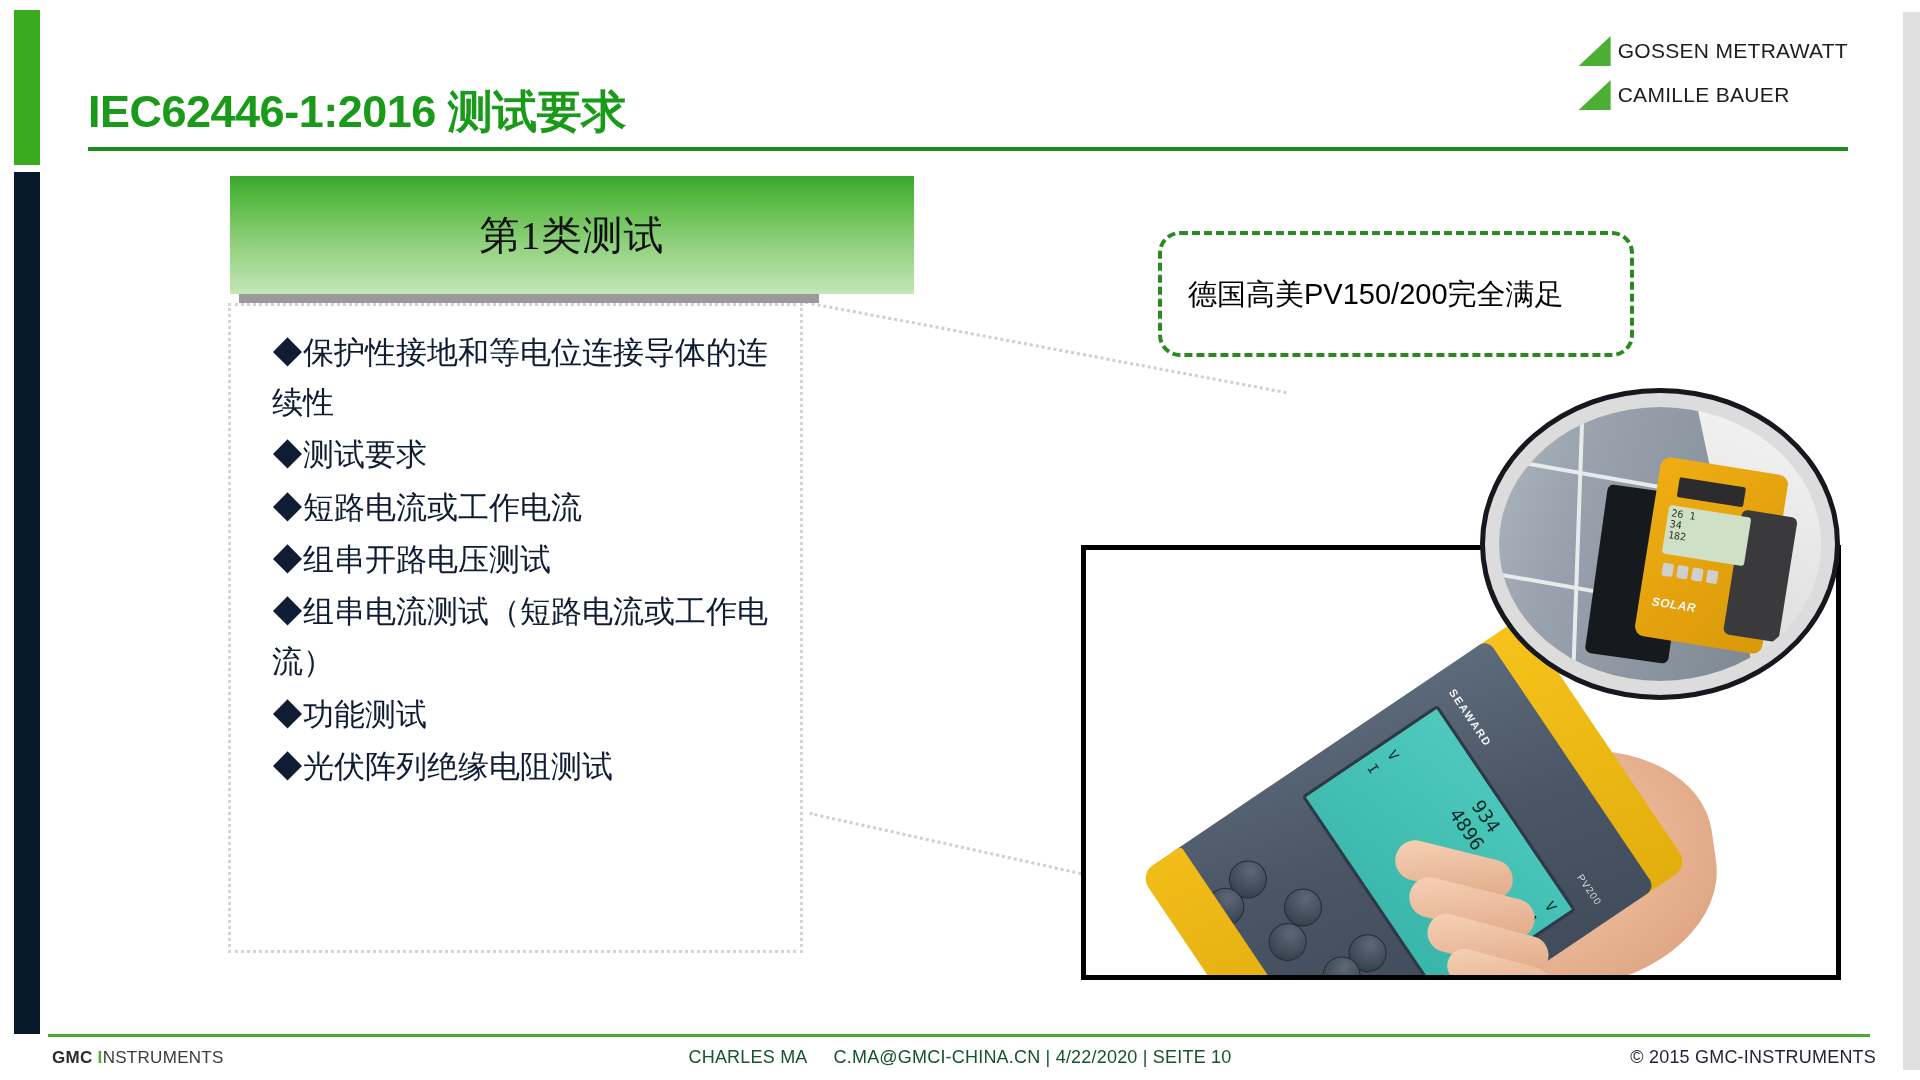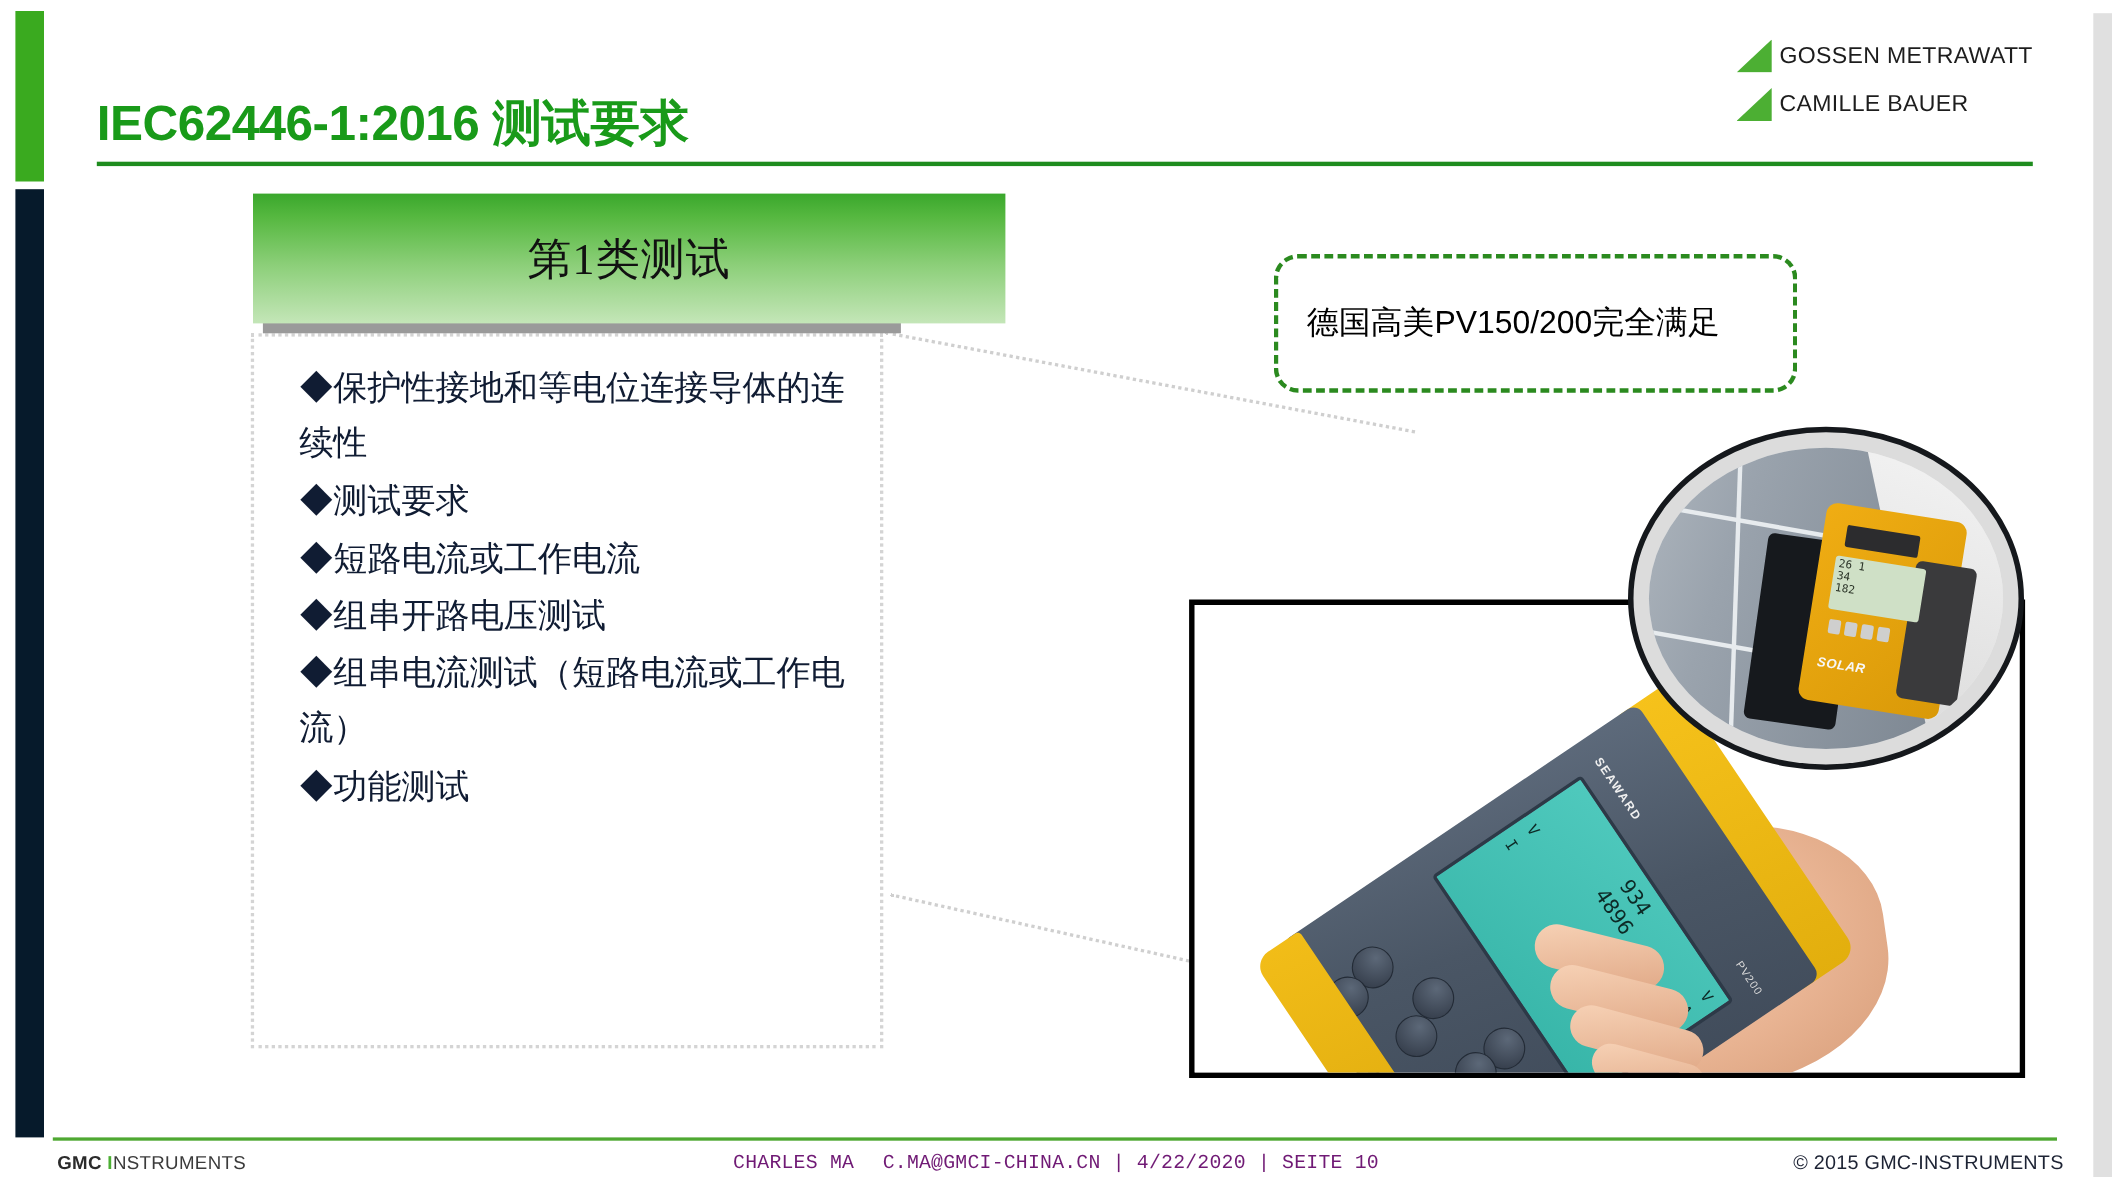--- a/index.html
+++ b/index.html
@@ -314,23 +314,22 @@
     font-size: 17px;
     color: #3b3b3b;
     letter-spacing: 0.3px;
     white-space: nowrap;
   }
   .footer-left .b1 { font-weight: bold; color: #2b2b2b; }
   .footer-left .g { color: #4caf33; font-weight: bold; }
   .footer-center {
     position: absolute; left: 0; right: 0; bottom: 12px;
     text-align: center;
-    font-size: 18px; color: #701a75;
+    font-size: 18px; color: #14532d;
     letter-spacing: 0.2px;
-    font-family: Liberation Mono, monospace;
   }
   .footer-center .nm { margin-right: 26px; }
   .footer-right {
     position: absolute; right: 44px; bottom: 12px;
     font-size: 18px; color: #1d2334;
     letter-spacing: 0.2px;
     white-space: nowrap;
     margin-left: 12px;
   }
 </style>
@@ -365,20 +364,21 @@
   <span class="green-header-label">第1类测试</span>
 </div>
 
 <div class="bullet-list">
   <span class="bullet-item">◆保护性接地和等电位连接导体的连续性</span>
   <span class="bullet-item">◆测试要求</span>
   <span class="bullet-item">◆短路电流或工作电流</span>
   <span class="bullet-item">◆组串开路电压测试</span>
   <span class="bullet-item">◆组串电流测试（短路电流或工作电流）</span>
   <span class="bullet-item">◆功能测试</span>
+  <span class="bullet-item">◆光伏阵列绝缘电阻测试</span>
 </div>
 
 <div class="callout">
   <div class="callout-text">
     <div>德国高美PV150/200完全满足</div>
   </div>
 </div>
 
 <div class="photo-frame">
   <div class="photo-bg"></div>

